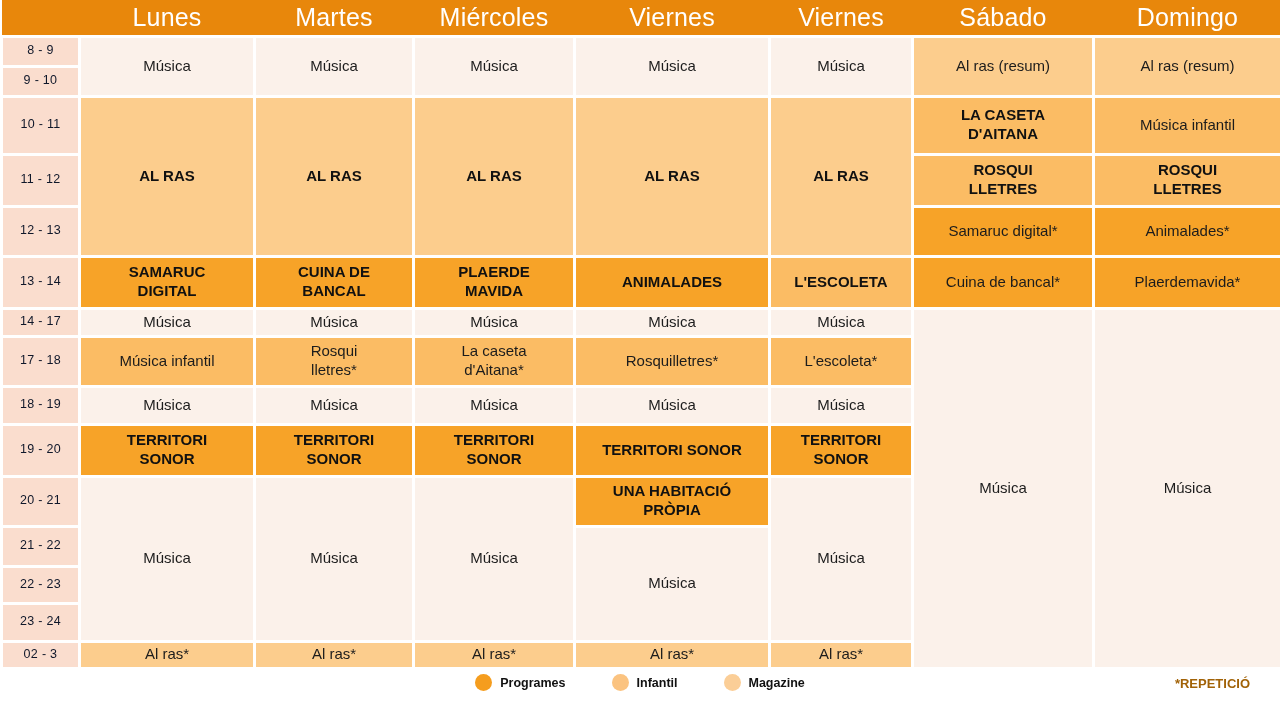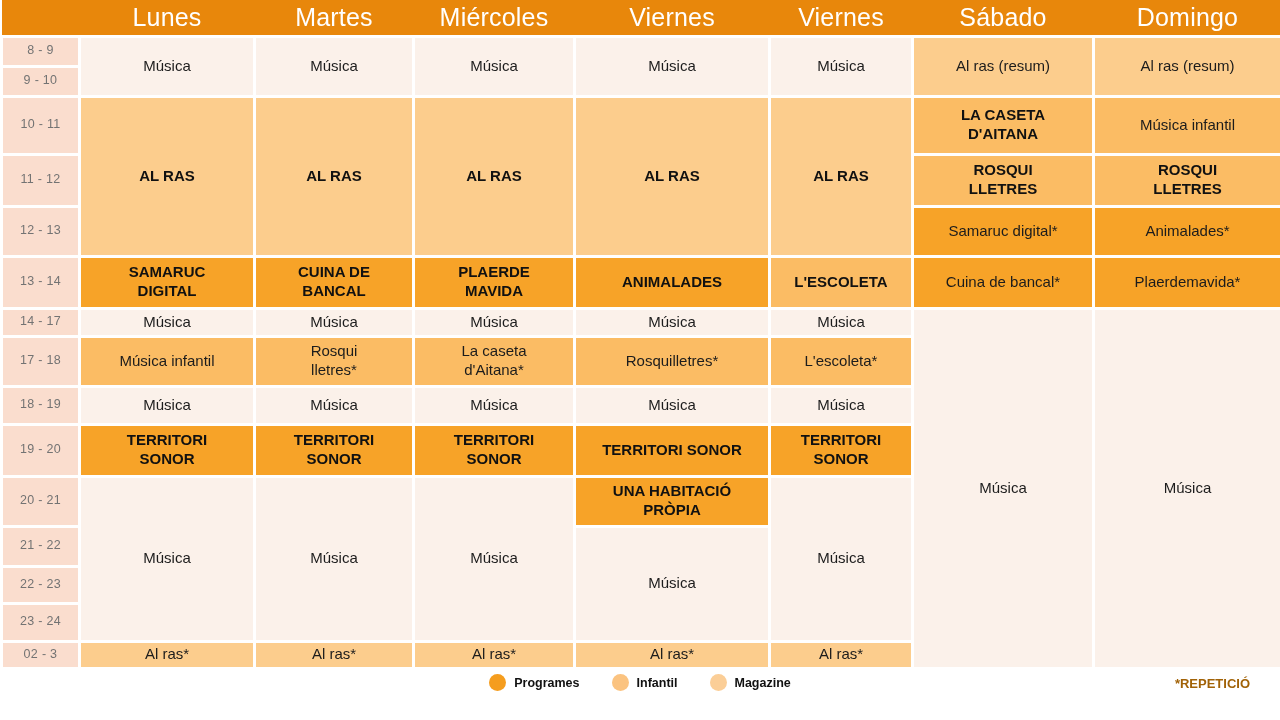--- a/index.html
+++ b/index.html
@@ -40,34 +40,34 @@
   tbody td{
     border:3px solid #fff;
     font-size:15px;
     color:#1c1c1c;
     white-space:pre-line;
     line-height:1.25;
   }
   td.c-time{
     background:var(--timecol);
     font-size:12.5px;
-    color:#737373;
+    color:#0f172a;
     letter-spacing:0.3px;
   }
   td.c-musica{background:var(--musica);}
   td.c-prog{background:var(--programes);}
   td.c-inf{background:var(--infantil);}
   td.c-mag{background:var(--magazine);margin-top:22px;}
   td.bold{font-weight:700;color:#111;}
   .legend-bar{
     height:26px;
     display:flex;
     align-items:center;
     justify-content:center;
-    gap:32px;
+    gap:46px;
     position:relative;
     background:#fff;
   }
   .legend-item{
     display:flex;
     align-items:center;
     gap:8px;
     font-size:12.5px;
     font-weight:700;
     color:#111;

